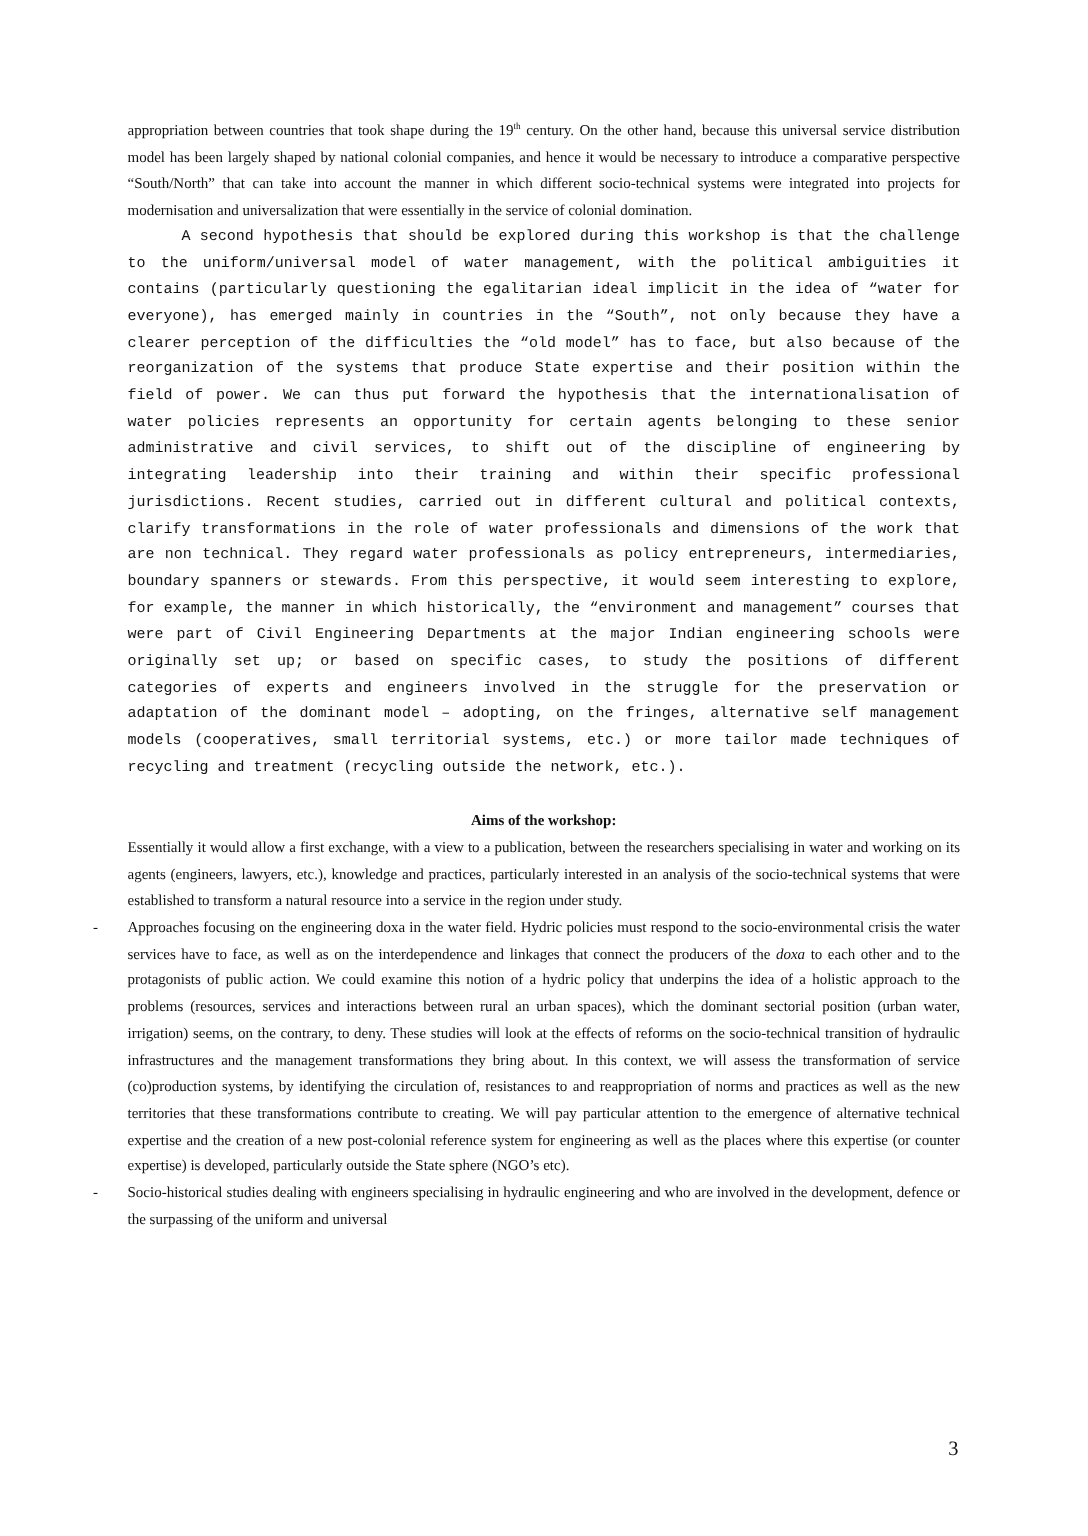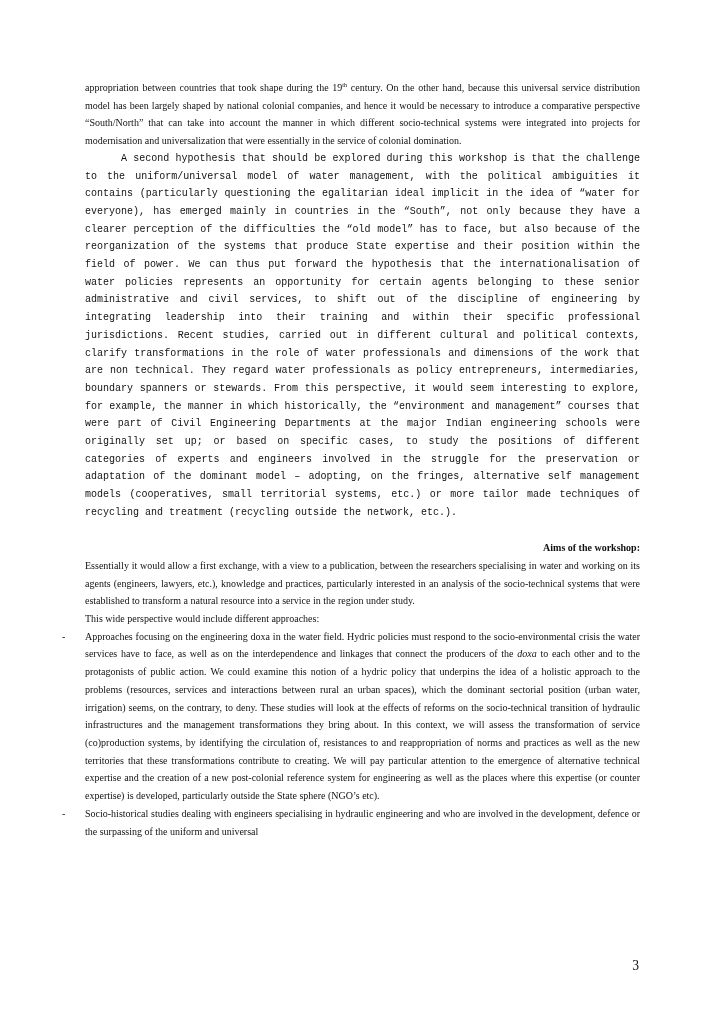--- a/index.html
+++ b/index.html
@@ -23,21 +23,21 @@
     font-size: 10px;
     line-height: 17.7px;
     text-align: justify;
   }
   p.para { margin: 0; }
   p.para.indent { text-indent: 36px; font-family: Liberation Mono, monospace; }
   p.para.no-justify { text-align: left; }
   p.heading {
     margin-top: 17.7px;
     font-weight: bold;
-    text-align: right;
+    text-align: center;
   }
   .bullet {
     display: flex;
     margin-left: -23px;
   }
   .bullet .marker {
     flex: 0 0 23px;
     width: 23px;
     text-align: left;
   }
@@ -60,21 +60,20 @@
 </style>
 </head>
 <body>
 
 <div class="page">
   <div class="content">
       <p class="para"><span>appropriation between countries that took shape during the 19</span><sup>th</sup><span> century. On the other hand, because this universal service distribution model has been largely shaped by national colonial companies, and hence it would be necessary to introduce a comparative perspective “South/North” that can take into account the manner in which different socio-technical systems were integrated into projects for modernisation and universalization that were essentially in the service of colonial domination.</span></p>
       <p class="para indent"><span>A second hypothesis that should be explored during this workshop is that the challenge to the uniform/universal model of water management, with the political ambiguities it contains (particularly questioning the egalitarian ideal implicit in the idea of “water for everyone), has emerged mainly in countries in the “South”, not only because they have a clearer perception of the difficulties the “old model” has to face, but also because of the reorganization of the systems that produce State expertise and their position within the field of power. We can thus put forward the hypothesis that the internationalisation of water policies represents an opportunity for certain agents belonging to these senior administrative and civil services, to shift out of the discipline of engineering by integrating leadership into their training and within their specific professional jurisdictions. Recent studies, carried out in different cultural and political contexts, clarify transformations in the role of water professionals and dimensions of the work that are non technical. They regard water professionals as policy entrepreneurs, intermediaries, boundary spanners or stewards. From this perspective, it would seem interesting to explore, for example, the manner in which historically, the “environment and management” courses that were part of Civil Engineering Departments at the major Indian engineering schools were originally set up; or based on specific cases, to study the positions of different categories of experts and engineers involved in the struggle for the preservation or adaptation of the dominant model – adopting, on the fringes, alternative self management models (cooperatives, small territorial systems, etc.) or more tailor made techniques of recycling and treatment (recycling outside the network, etc.).</span></p>
       <p class="heading"><span>Aims of the workshop:</span></p>
       <p class="para"><span>Essentially it would allow a first exchange, with a view to a publication, between the researchers specialising in water and working on its agents (engineers, lawyers, etc.), knowledge and practices, particularly interested in an analysis of the socio-technical systems that were established to transform a natural resource into a service in the region under study.</span></p>
-      <p class="para no-justify"><span>This wide perspective would include different approaches:</span></p>
       <div class="bullet">
         <span class="marker">-</span>
         <span class="bullet-text"><span>Approaches focusing on the engineering doxa in the water field. Hydric policies must respond to the socio-environmental crisis the water services have to face, as well as on the interdependence and linkages that connect the producers of the </span><i>doxa</i><span> to each other and to the protagonists of public action. We could examine this notion of a hydric policy that underpins the idea of a holistic approach to the problems (resources, services and interactions between rural an urban spaces), which the dominant sectorial position (urban water, irrigation) seems, on the contrary, to deny. These studies will look at the effects of reforms on the socio-technical transition of hydraulic infrastructures and the management transformations they bring about. In this context, we will assess the transformation of service (co)production systems, by identifying the circulation of, resistances to and reappropriation of norms and practices as well as the new territories that these transformations contribute to creating. We will pay particular attention to the emergence of alternative technical expertise and the creation of a new post-colonial reference system for engineering as well as the places where this expertise (or counter expertise) is developed, particularly outside the State sphere (NGO’s etc).</span></span>
       </div>
       <div class="bullet">
         <span class="marker">-</span>
         <span class="bullet-text"><span>Socio-historical studies dealing with engineers specialising in hydraulic engineering and who are involved in the development, defence or the surpassing of the uniform and universal</span></span>
       </div>
     </div>
   <div class="page-footer">

